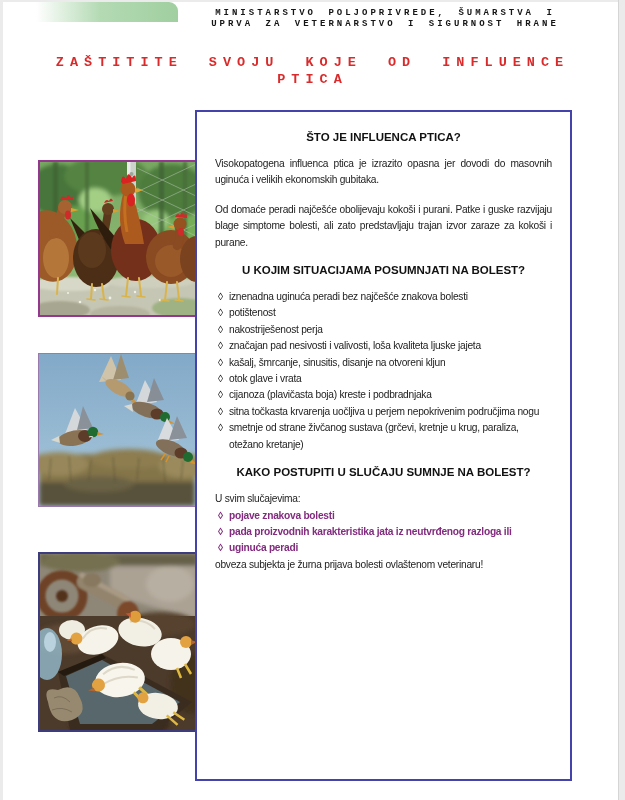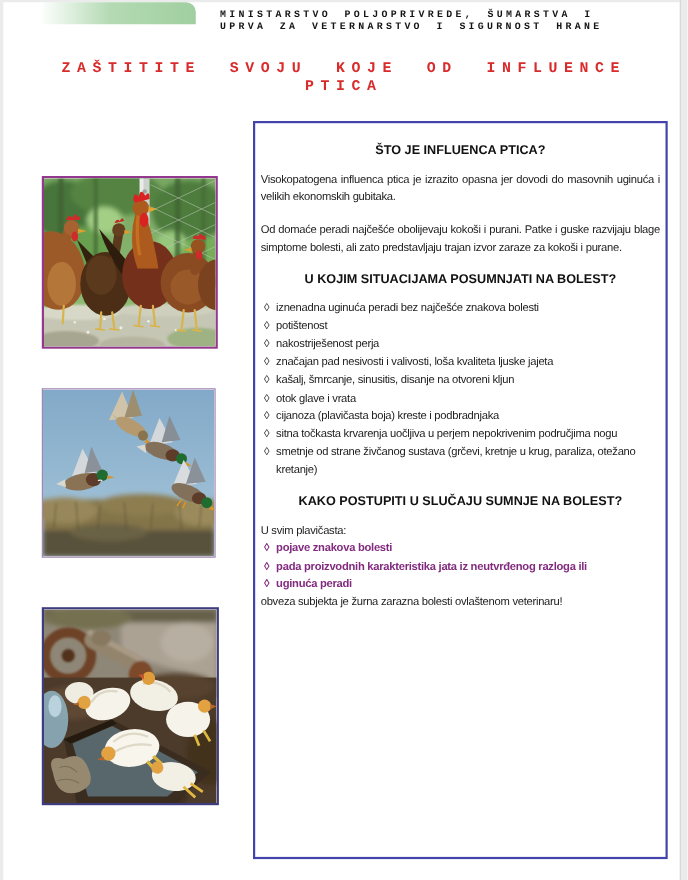--- a/index.html
+++ b/index.html
@@ -4,34 +4,34 @@
 <style>
   html,body{margin:0;padding:0;width:625px;height:800px;background:#ffffff;
     font-family:"Liberation Sans",sans-serif;overflow:hidden;position:relative;}
   .edge{position:absolute;background:#ebebeb;}
   .edge.l{left:0;top:0;width:3px;height:800px;}
   .edge.t{left:0;top:0;width:625px;height:2px;}
   .edge.r{left:618px;top:0;width:7px;height:800px;border-left:1px solid #d5d5d5;}
   .greenbar{position:absolute;left:36px;top:2px;width:142px;height:20px;
     background:linear-gradient(90deg,rgba(167,212,167,0) 0%,#b4dab4 45%,#a0cfa0 100%);
     border-top-right-radius:9px;}
-  .ministry{position:absolute;left:200px;top:8px;width:370px;text-align:left;
+  .ministry{position:absolute;left:200px;top:8px;width:370px;text-align:center;
     font-family:"Liberation Mono",monospace;font-weight:bold;font-size:9px;
     letter-spacing:3px;word-spacing:4px;color:#151515;line-height:11px;}
   .doc-title{position:absolute;left:30px;top:54px;width:565px;text-align:center;
     font-family:"Liberation Mono",monospace;font-weight:bold;font-size:13.5px;
     letter-spacing:6px;word-spacing:12px;color:#d92b2b;line-height:17px;}
   .doc-title .tline2{}
   .photo{position:absolute;margin:0;padding:0;overflow:hidden;background:#fff;}
   .photo svg{display:block;width:100%;height:100%;}
   .photo.p1{left:38px;top:160px;width:156px;height:153px;border:2px solid #93388e;}
   .photo.p2{left:38px;top:353px;width:156px;height:152px;border:1px solid #9a79ad;}
   .photo.p3{left:38px;top:552px;width:157px;height:176px;border:2px solid #3c3c7e;}
-  .ibox{position:absolute;left:230px;top:110px;width:377px;height:671px;
-    border:2px solid #4343ab;box-sizing:border-box;padding:2px 5px;overflow:hidden;
+  .ibox{position:absolute;left:195px;top:110px;width:377px;height:671px;
+    border:2px solid #4343ab;box-sizing:border-box;padding:2px 18px;overflow:hidden;
     color:#222222;background:#ffffff;}
   .ibox h2{font-size:11.5px;font-weight:bold;text-align:center;margin:13px 0;color:#111111;}
   .ibox h2:first-child{margin-top:17px;}
   .para{font-size:10.2px;line-height:16.4px;text-align:justify;margin:13px 0;
     letter-spacing:-0.25px;}
   .pl{display:block;}
   .blist{list-style:none;margin:13px 0;padding:0;font-size:10.2px;line-height:16.4px;
     letter-spacing:-0.25px;}
   .blist li{display:flex;}
   .dm{flex:0 0 14px;width:14px;padding-left:3px;box-sizing:border-box;}
@@ -351,29 +351,29 @@
         <span class="dm">◊</span>
         <span class="bt">sitna točkasta krvarenja uočljiva u perjem nepokrivenim područjima nogu</span>
       </li>
     <li>
         <span class="dm">◊</span>
         <span class="bt">smetnje od strane živčanog sustava (grčevi, kretnje u krug, paraliza, otežano kretanje)</span>
       </li>
   </ul>
 
   <h2>KAKO POSTUPITI U SLUČAJU SUMNJE NA BOLEST?</h2>
-  <p class="tight">U svim plavičasta:</p>
+  <p class="tight">U svim slučajevima:</p>
   <ul class="blist purple">
     <li>
         <span class="dm">◊</span>
         <span class="bt">pojave znakova bolesti</span>
       </li>
     <li>
         <span class="dm">◊</span>
         <span class="bt">pada proizvodnih karakteristika jata iz neutvrđenog razloga ili</span>
       </li>
     <li>
         <span class="dm">◊</span>
         <span class="bt">uginuća peradi</span>
       </li>
   </ul>
-  <p class="tight">obveza subjekta je žurna zarazna bolesti ovlaštenom veterinaru!</p>
+  <p class="tight">obveza subjekta je žurna prijava bolesti ovlaštenom veterinaru!</p>
 </section>
 
 </body></html>

